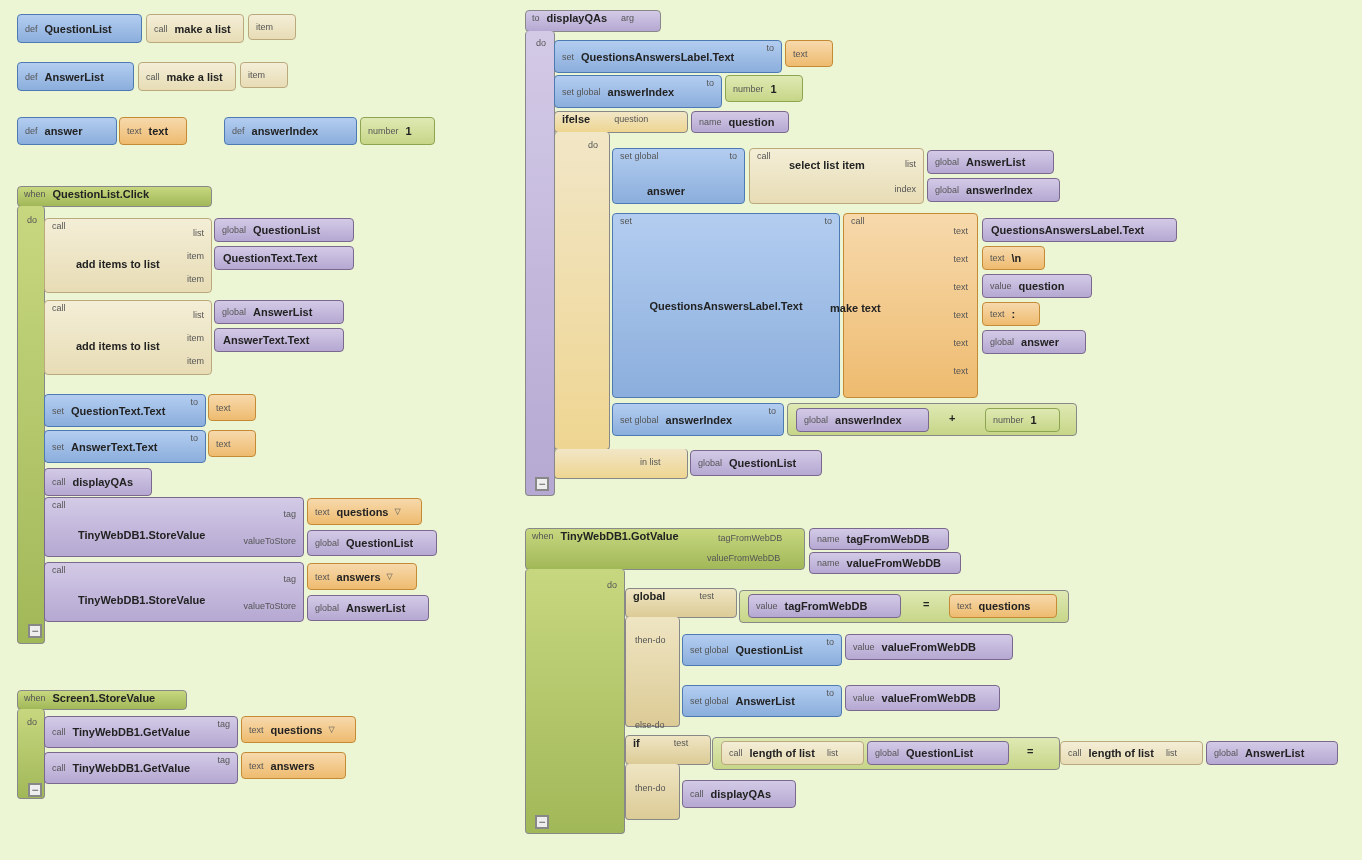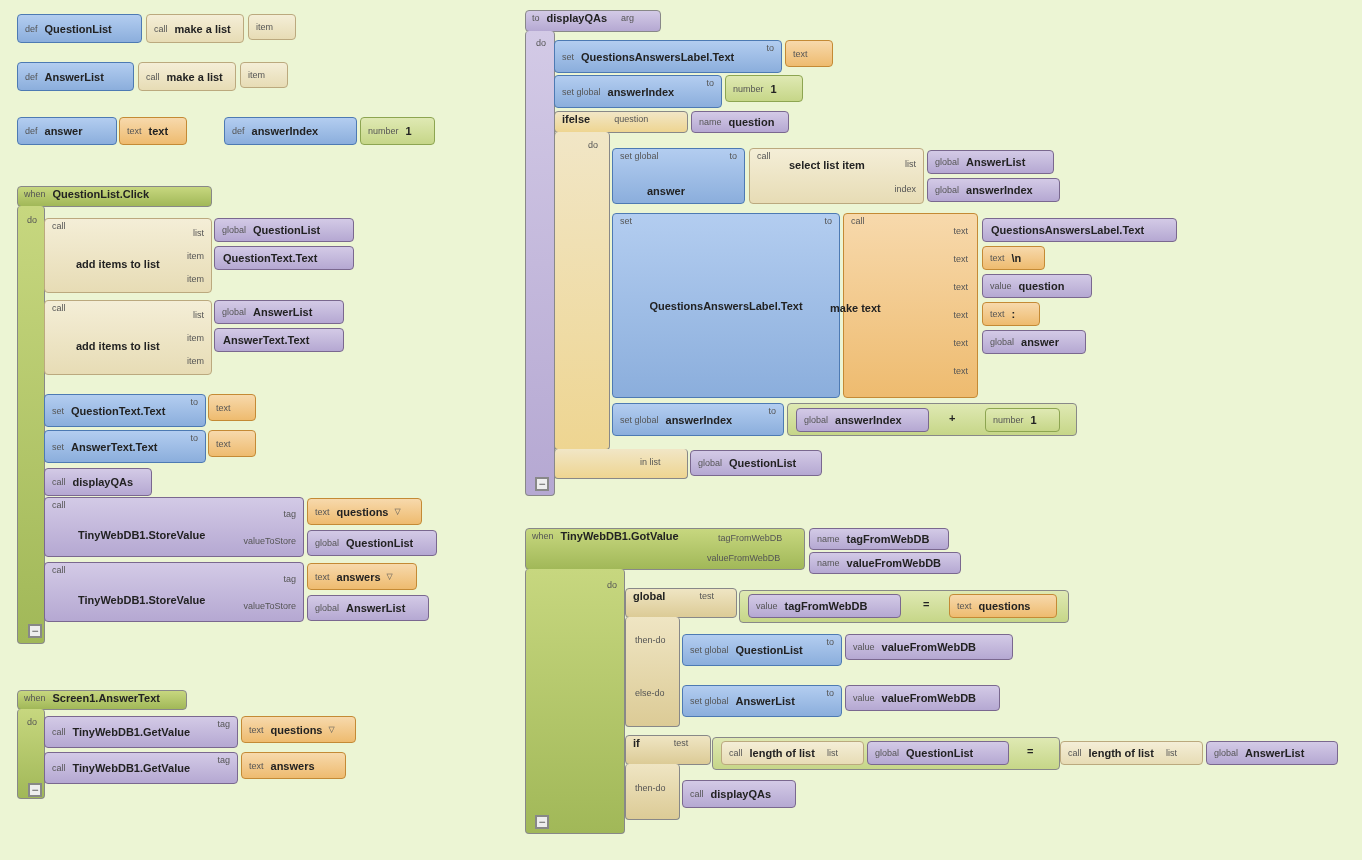--- a/index.html
+++ b/index.html
@@ -155,21 +155,21 @@
     <span class="arrow">▽</span>
   </div>
 <div class="blk purple" style="left:307px;top:595px;width:122px;height:26px;">
     <span class="tag">global</span>
     <span class="lbl">AnswerList</span>
   </div>
 
 <div class="shape olive" style="left:17px;top:690px;width:170px;height:20px;"></div>
 <div class="blk" style="left:17px;top:690px;border:none;background:none;">
     <span class="tag">when</span>
-    <span class="lbl">Screen1.AnswerText</span>
+    <span class="lbl">Screen1.StoreValue</span>
   </div>
 <div class="shape olive" style="left:17px;top:709px;width:28px;height:90px;border-top:none;"></div>
 <span class="tag" style="position:absolute;left:24px;top:717px;">do</span>
 <div class="cbox" style="left:28px;top:783px;">−</div>
 
 <div class="blk purple" style="left:44px;top:716px;width:194px;height:32px;">
     <span class="tag">call</span>
     <span class="lbl">TinyWebDB1.GetValue</span>
     <span class="tag" style="position:absolute;right:4px;top:2px;">tag</span>
   </div>
@@ -327,21 +327,21 @@
 <span class="tag" style="position:absolute;left:604px;top:580px;">do</span>
 <div class="cbox" style="left:535px;top:815px;">−</div>
 
 <div class="shape tan" style="left:625px;top:588px;width:112px;height:30px;"></div>
 <div class="blk" style="left:625px;top:588px;border:none;background:none;">
     <span class="lbl">global</span>
     <span class="tag" style="padding-left:30px">test</span>
   </div>
 <div class="shape tan" style="left:625px;top:617px;width:55px;height:110px;border-top:none;"></div>
 <span class="tag" style="position:absolute;left:632px;top:635px;">then-do</span>
-<span class="tag" style="position:absolute;left:632px;top:688px;">else-do</span>
+<span class="tag" style="position:absolute;left:632px;top:720px;">else-do</span>
 
 <div class="shape lime" style="left:739px;top:590px;width:330px;height:33px;"></div>
 <div class="blk purple" style="left:748px;top:594px;width:153px;height:24px;">
     <span class="tag">value</span>
     <span class="lbl">tagFromWebDB</span>
   </div>
 <span class="lbl" style="position:absolute;left:919px;top:598px;">=</span>
 <div class="blk orange" style="left:949px;top:594px;width:108px;height:24px;">
     <span class="tag">text</span>
     <span class="lbl">questions</span>

